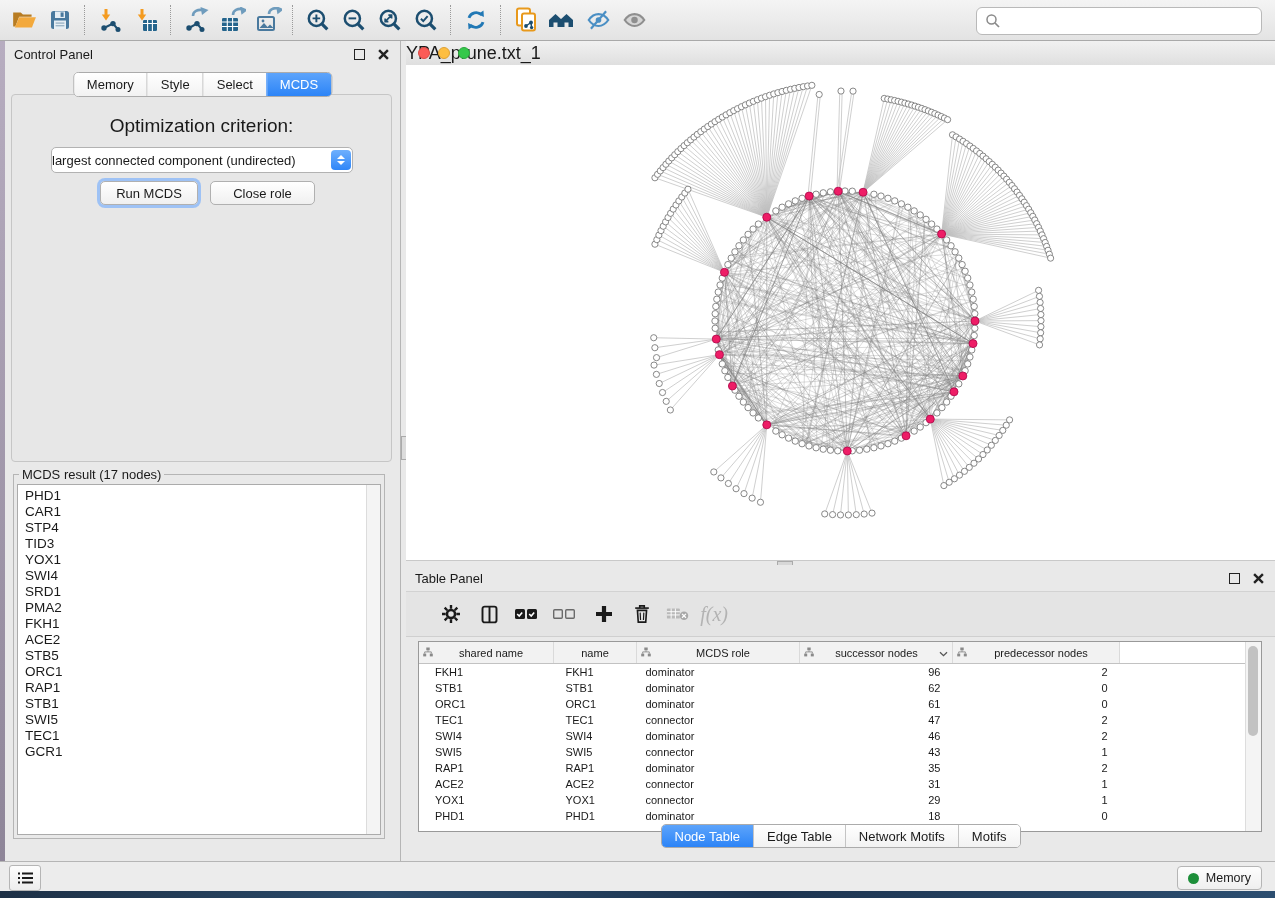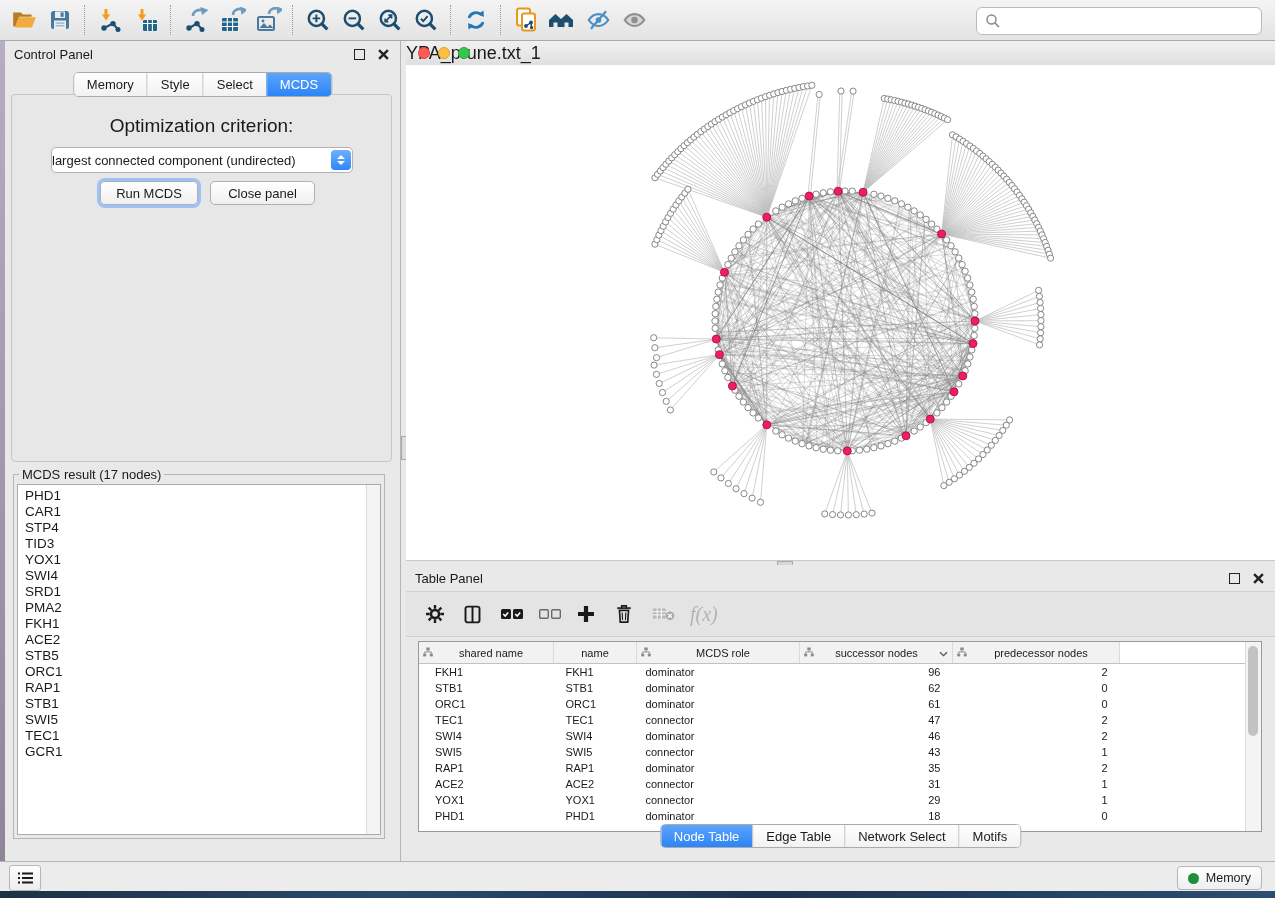--- a/index.html
+++ b/index.html
@@ -68,21 +68,21 @@
   .tl.r{left:12px;background:#fc5b57;border:1px solid #d94a44;box-sizing:border-box;}
   .tl.y{left:32px;background:#fdbe41;border:1px solid #dfa133;box-sizing:border-box;}
   .tl.g{left:52px;background:#34c84a;border:1px solid #2aa73d;box-sizing:border-box;}
   .net-canvas{position:absolute;left:0;top:24px;width:869px;height:495px;background:#fff;}
   .hsplit{position:absolute;left:0;top:519px;width:869px;height:5px;background:#e9e9e9;border-top:1px solid #c9c9c9;}
   .hsplit .grab{position:absolute;left:371px;top:0;width:14px;height:4px;background:#d7d7d7;border:1px solid #aaa;}
   
   .tp{position:absolute;left:0;top:524px;width:869px;height:296px;background:#e9e9e9;}
   .tp-toolbar{position:absolute;left:0;top:26px;right:0;height:46px;background:#e4e4e4;
     border-top:1px solid #d2d2d2;border-bottom:1px solid #cfcfcf;display:flex;align-items:center;padding-left:18px;box-sizing:border-box;}
-  .tpbtn{width:38px;height:36px;display:flex;align-items:center;justify-content:flex-start;flex:0 0 auto;}
+  .tpbtn{width:38px;height:36px;display:flex;align-items:center;justify-content:flex-end;flex:0 0 auto;}
   .fx{font-family:"Liberation Serif","DejaVu Serif",serif;font-style:italic;font-size:20px;color:#b3b3b3;}
   .tablewrap{position:absolute;left:12px;right:13px;top:76px;height:189px;background:#fff;border:1px solid #999;}
   table.nt{border-collapse:collapse;table-layout:fixed;font-size:11px;width:828px;}
   table.nt th{height:21px;background:#f2f2f2;border-right:1px solid #dadada;border-bottom:1px solid #c2c2c2;
     font-weight:normal;padding:0;}
   table.nt th .hc{display:flex;align-items:center;padding:0 4px;}
   table.nt th .hl{flex:1;text-align:center;}
   table.nt td{height:16px;padding:0;white-space:nowrap;overflow:hidden;}
   table.nt td.l0{padding-left:16px;} table.nt td.l1{padding-left:12px;} table.nt td.l2{padding-left:9px;}
   table.nt td.num{text-align:right;padding-right:12px;}
@@ -273,21 +273,21 @@
         <div class="opt-label">Optimization criterion:</div>
         <div class="dropdown">
           <span class="dval">largest connected component (undirected)</span>
           <span class="stepper">
               <i class="up"></i>
               <i class="dn"></i>
             </span>
         </div>
         <div class="btnrow">
           <div class="pbtn run">Run MCDS</div>
-          <div class="pbtn close">Close panel</div>
+          <div class="pbtn close">Close role</div>
         </div>
       </div>
       <fieldset class="mcds">
         <legend>MCDS result (17 nodes)</legend>
         <div class="mcds-inner">
           <div class="mcds-list" id="mcds-list">
               <div>PHD1</div>
               <div>CAR1</div>
               <div>STP4</div>
               <div>TID3</div>
@@ -1489,21 +1489,21 @@
                 </tr>
               </tbody>
             </table>
           <div class="tscroll">
               <div class="tthumb"></div>
             </div>
         </div>
         <div class="tp-tabs" id="tp-tabs">
             <span class="seg active">Node Table</span>
             <span class="seg">Edge Table</span>
-            <span class="seg">Network Select</span>
+            <span class="seg">Network Motifs</span>
             <span class="seg">Motifs</span>
           </div>
       </div>
     </div>
   </div>
 
   <div class="statusbar">
     <div class="listbtn">
       <svg width="15" height="12" viewBox="0 0 15 12">
           <g fill="#1a1a1a">

